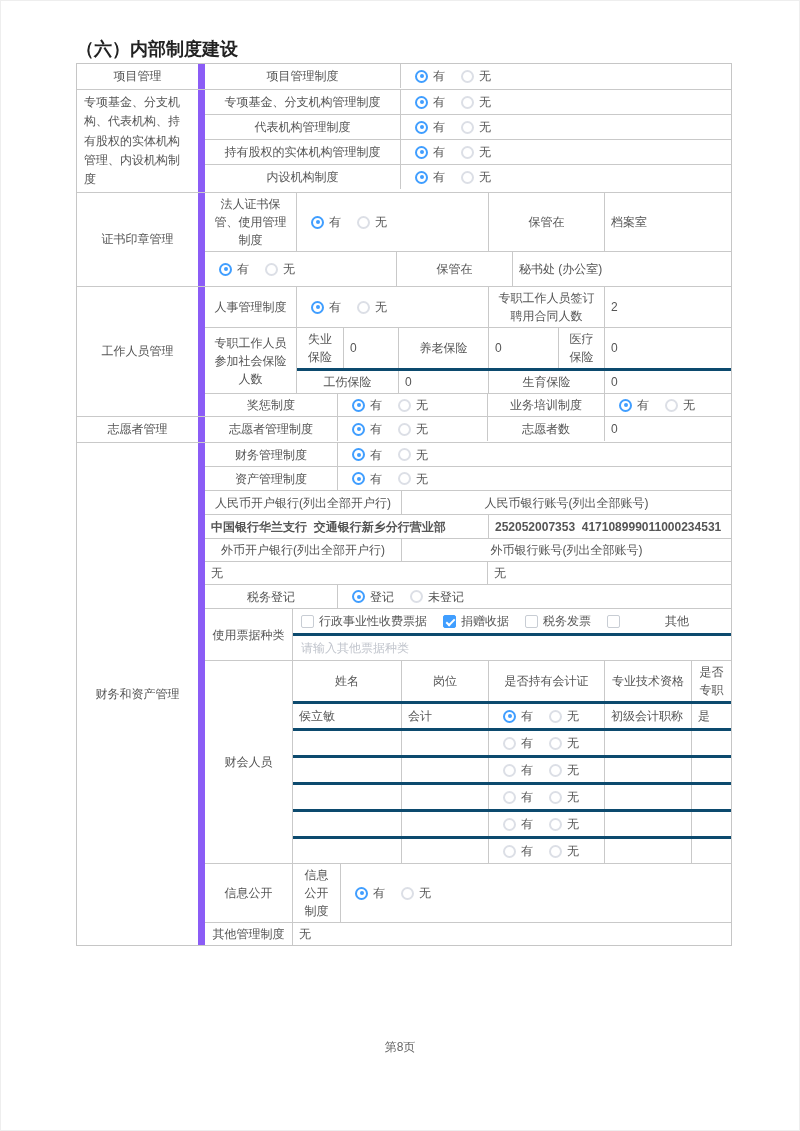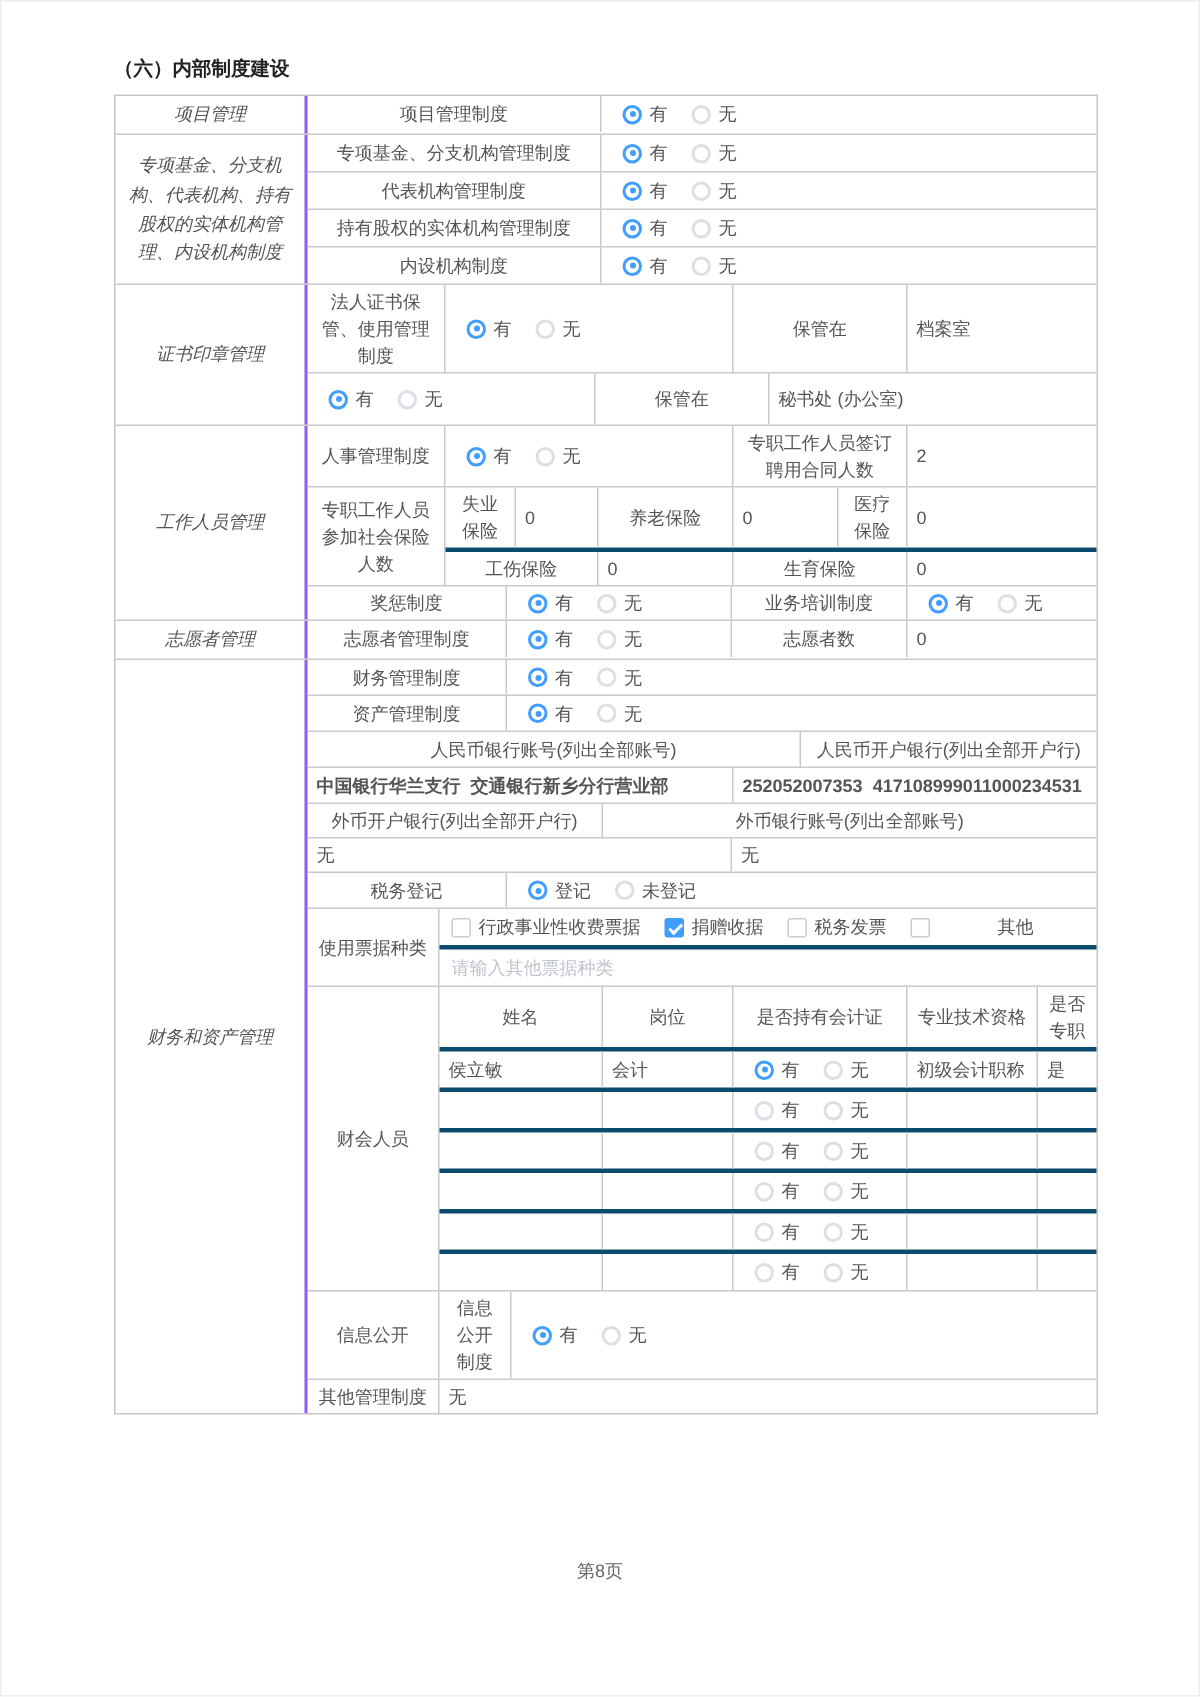--- a/index.html
+++ b/index.html
@@ -4,32 +4,32 @@
 <style>
   * { margin:0; padding:0; box-sizing:border-box; }
   html,body { background:#fff; }
   body {
     width:800px; height:1131px; position:relative;
     font-family:"Liberation Sans","DejaVu Sans",sans-serif;
     color:#555; font-size:12px; border:1px solid #eee;
   }
   .page-title {
     position:absolute; left:75px; top:36px;
-    font-size:13px; font-weight:bold; color:#222;
+    font-size:18px; font-weight:bold; color:#222;
   }
   .tbl {
     position:absolute; left:75px; top:62px; width:656px;
     border:1px solid #c6c6c6; background:#fff;
   }
   .sec { display:flex; border-bottom:1px solid #c9c9c9; }
   .sec:last-child { border-bottom:none; }
   .gcell {
-    width:128px; flex:0 0 128px; border-right:2px solid #8b5cf6;
+    width:128px; flex:0 0 128px; border-right:7px solid #8b5cf6;
     display:flex; align-items:center; justify-content:center;
-    text-align:center; padding:3px 7px; line-height:1.6;font-style:italic;
+    text-align:left; padding:3px 7px; line-height:1.6;
   }
   .content { flex:1; display:flex; flex-direction:column; min-width:0; }
   .row { display:flex; }
   .content > .row { border-bottom:1px solid #c9c9c9; }
   .content > .row:last-child { border-bottom:none; }
   .subcol { flex:1; display:flex; flex-direction:column; min-width:0; }
   .subcol > .row { border-bottom:3px solid #0c4a6e; }
   .subcol > .row:last-child { border-bottom:none; }
   .c {
     display:flex; align-items:center; justify-content:center;
@@ -289,22 +289,22 @@
         <div class="c fl rcell h23">
           <span class="rg">
               <span class="radio on"></span>
               <span class="rlab">有</span>
               <span class="radio rgap"></span>
               <span class="rlab">无</span>
             </span>
         </div>
       </div>
       <div class="row">
+        <div class="c w197 h23">人民币开户银行(列出全部开户行)</div>
         <div class="c fl h23">人民币银行账号(列出全部账号)</div>
-        <div class="c w197 h23">人民币开户银行(列出全部开户行)</div>
       </div>
       <div class="row">
         <div class="c w284 left pre h23">中国银行华兰支行  交通银行新乡分行营业部</div>
         <div class="c fl left pre h23">252052007353  417108999011000234531</div>
       </div>
       <div class="row">
         <div class="c w197 h19">外币开户银行(列出全部开户行)</div>
         <div class="c fl h19">外币银行账号(列出全部账号)</div>
       </div>
       <div class="row">

